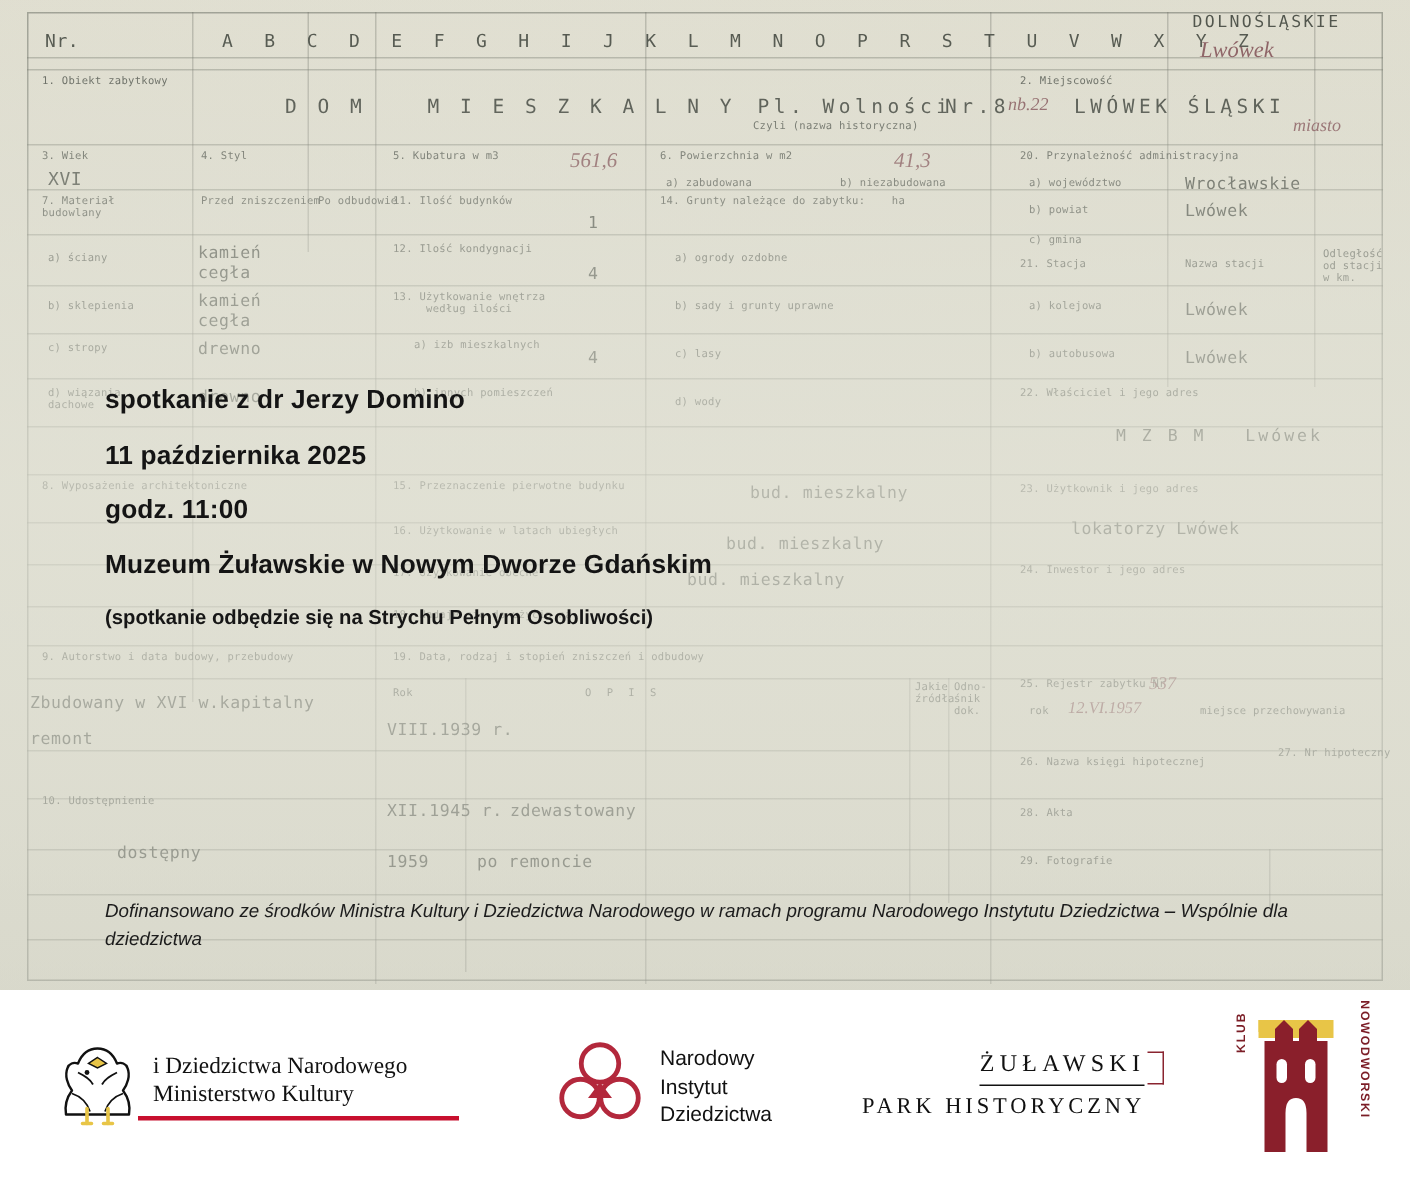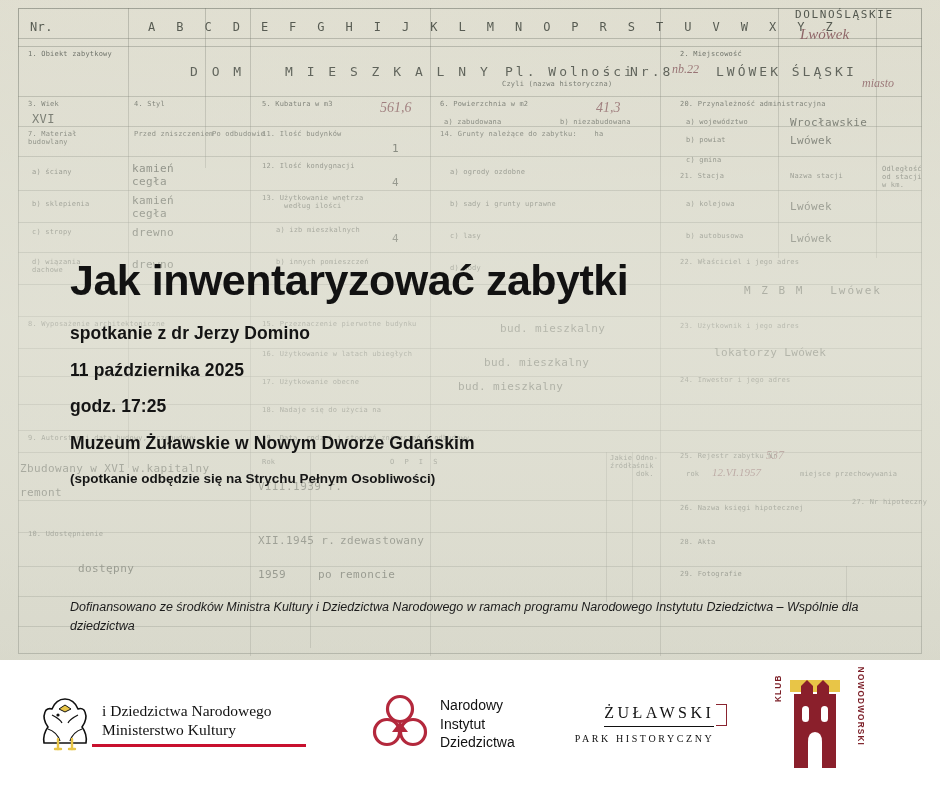--- a/index.html
+++ b/index.html
@@ -161,21 +161,21 @@
   .logo-zph { margin-left: 60px; text-align: right; }
   .logo-zph .l1 {
     font-size: 16px; letter-spacing: 3.5px; color: #111;
     font-family: "Liberation Serif", serif;
     border-bottom: 1px solid #111;
     padding-bottom: 4px;
     display: inline-block;
     position: relative;
   }
   .logo-zph .l2 {
-    font-size: 10px; letter-spacing: 2.6px; color: #111;
+    font-size: 15px; letter-spacing: 2.6px; color: #111;
     font-family: "Liberation Serif", serif;
     margin-top: 6px;
   }
   .logo-zph .bracket {
     position: absolute; right: -13px; top: 0;
     width: 11px; height: 22px;
     border: 1.6px solid #8a2430; border-left: none;
   }
 
   .logo-klub { margin-left: 58px; }
@@ -342,24 +342,23 @@
     <div class="cellnote" style="left:258px; top:480px; font-size:11px;">VIII.1939 r.</div>
     <div class="cellnote" style="left:258px; top:534px; font-size:11px;">XII.1945 r.</div>
     <div class="cellnote" style="left:340px; top:534px; font-size:11px;">zdewastowany</div>
     <div class="cellnote" style="left:258px; top:568px; font-size:11px;">1959</div>
     <div class="cellnote" style="left:318px; top:568px; font-size:11px;">po remoncie</div>
 
     <div class="veil"></div>
   </div>
 
   <div class="content">
-    <div class="headline">Jak inwentaryzować zabytki</div>
     <div class="line">spotkanie z dr Jerzy Domino</div>
     <div class="line">11 października 2025</div>
-    <div class="line">godz. 17:25</div>
+    <div class="line">godz. 11:00</div>
     <div class="line venue">Muzeum Żuławskie w Nowym Dworze Gdańskim</div>
     <div class="note">(spotkanie odbędzie się na Strychu Pełnym Osobliwości)</div>
   </div>
 
   <div class="funding">Dofinansowano ze środków Ministra Kultury i Dziedzictwa Narodowego w ramach programu Narodowego Instytutu Dziedzictwa – Wspólnie dla dziedzictwa</div>
 
   <div class="logobar">
 
     <div class="logo logo-mkidn">
       <span class="eagle">

